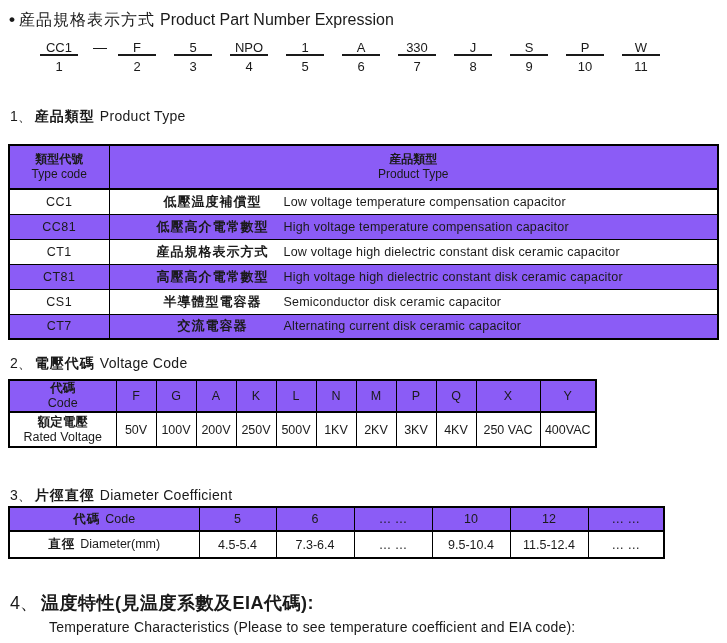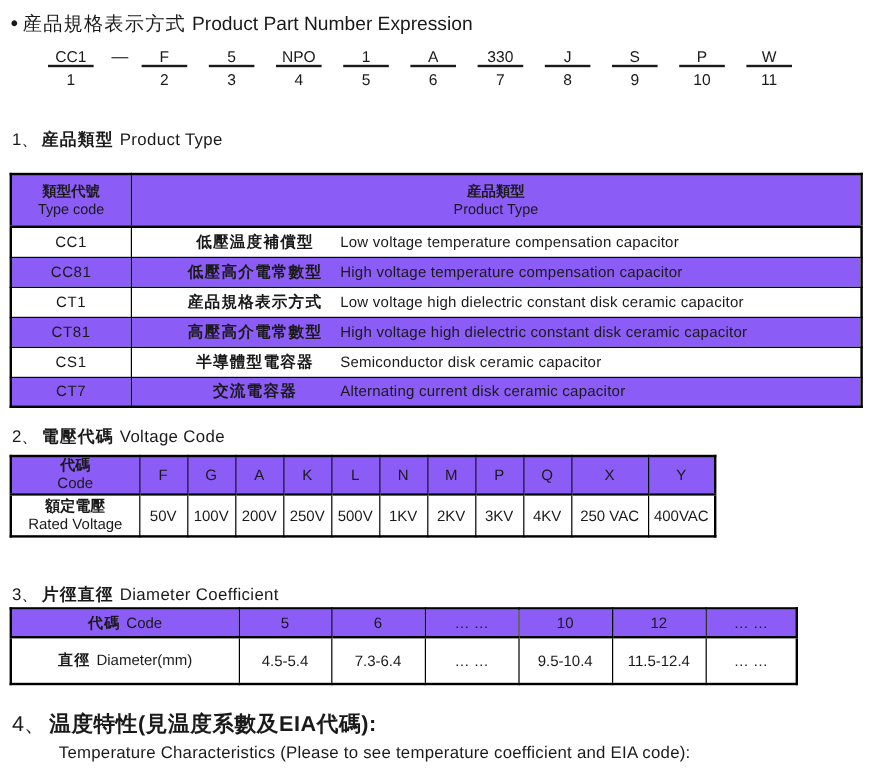--- a/index.html
+++ b/index.html
@@ -50,21 +50,21 @@
   #t1 .c2 .en { margin-left: 4px; font-size: 12.5px; letter-spacing: 0.2px; vertical-align: middle; }
   #t1 td.code { font-size: 12.5px; letter-spacing: 0.5px; }
 
   
   #t2 { top: 379px; width: 587px; }
   #t2 td { height: 35px; font-size: 12.5px; }
   #t2 tr.hdr td { height: 32px; }
 
   
   #t3 { top: 506px; width: 655px; }
-  #t3 td { height: 39px; font-size: 12.5px; }
+  #t3 td { height: 27px; font-size: 12.5px; }
   #t3 tr.hdr td { height: 24px; }
   .lbl-inline .zhb { letter-spacing: 1px; }
   .lbl-inline span + span { margin-left: 5px; }
 
   
   #s4-zh { position: absolute; left: 10px; top: 591px; font-size: 18px; white-space: nowrap; }
   #s4-zh .s-num { margin-right: 3px; font-weight: normal; }
   #s4-zh .s-zh { font-weight: bold; letter-spacing: 0.5px; }
   #s4-en { position: absolute; left: 49px; top: 619px; font-size: 14px; letter-spacing: 0.2px; white-space: nowrap; }
 </style>

